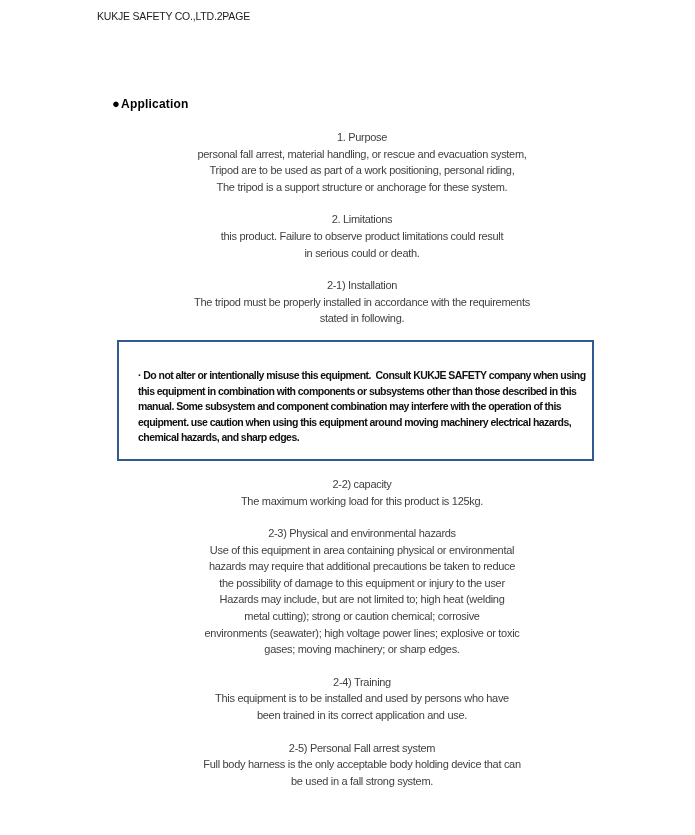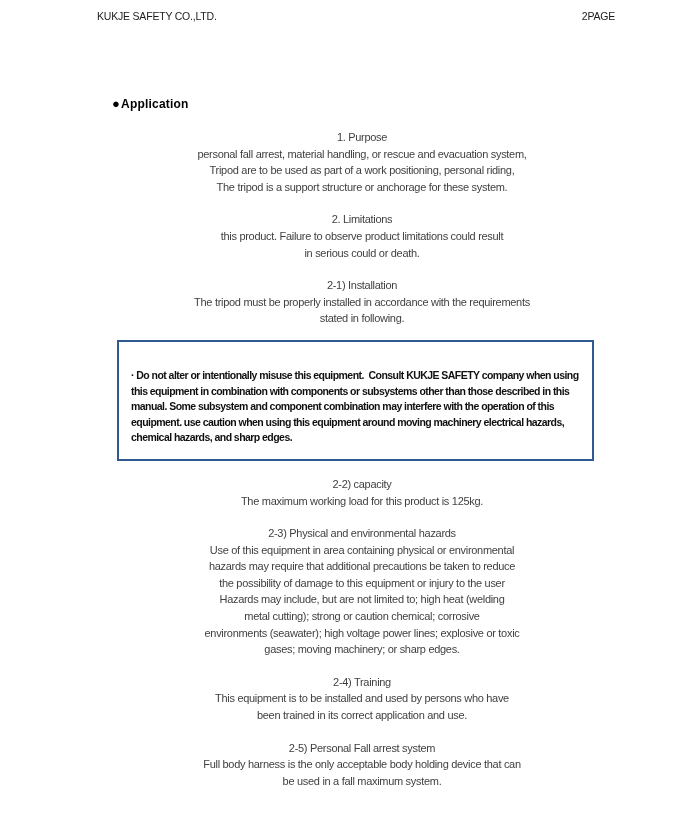--- a/index.html
+++ b/index.html
@@ -2,38 +2,38 @@
 <html style="--warn-border: #2F5B92;"><head>
 <meta charset="utf-8">
 <style>
   html,body { margin:0; padding:0; background:#ffffff; }
   .page {
     position:relative; width:695px; height:835px; background:#ffffff;
     font-family:"Liberation Sans","DejaVu Sans",sans-serif; overflow:hidden;
   }
   .hdr {
     position:absolute; top:10px; left:97px; right:80px;
-    display:flex; justify-content:space-between;
+    display:flex; justify-content:flex-start;
     font-size:10.5px; letter-spacing:-0.2px; color:#1c1c1c;
   }
   .content { position:absolute; top:96px; left:112px; width:500px; }
   .title {
     margin:0 0 18px 0; font-size:12px; font-weight:bold; color:#000;
     letter-spacing:0.2px; display:flex; align-items:center;
   }
   .title .dot { font-size:13px; margin-right:1px; }
   .sec { margin:0 0 16px 0; }
   .shead, .line {
     font-size:11px; line-height:16.6px; letter-spacing:-0.3px;
     color:#3f3f3f; white-space:nowrap;text-align:center;
   }
   .warnbox {
     box-sizing:border-box; width:477px; margin:-3px 0 15px 5px;
     border:2.5px solid var(--warn-border,#2F5B92);
-    padding:26px 4px 13px 12px; background:#ffffff;
+    padding:26px 4px 13px 19px; background:#ffffff;
   }
   .wline {
     font-size:10.5px; font-weight:bold; line-height:15.6px;
     letter-spacing:-0.55px; color:#101010; white-space:pre;
   }
 </style>
 </head>
 <body>
 
 <div class="page">
@@ -95,17 +95,17 @@
 
     <section class="sec">
       <div class="shead">2-4) Training</div>
       <div class="line">This equipment is to be installed and used by persons who have</div>
       <div class="line">been trained in its correct application and use.</div>
     </section>
 
     <section class="sec">
       <div class="shead">2-5) Personal Fall arrest system</div>
       <div class="line">Full body harness is the only acceptable body holding device that can</div>
-      <div class="line">be used in a fall maximum system.</div>
+      <div class="line">be used in a fall strong system.</div>
     </section>
 
   </main>
 </div>
 
 </body></html>

